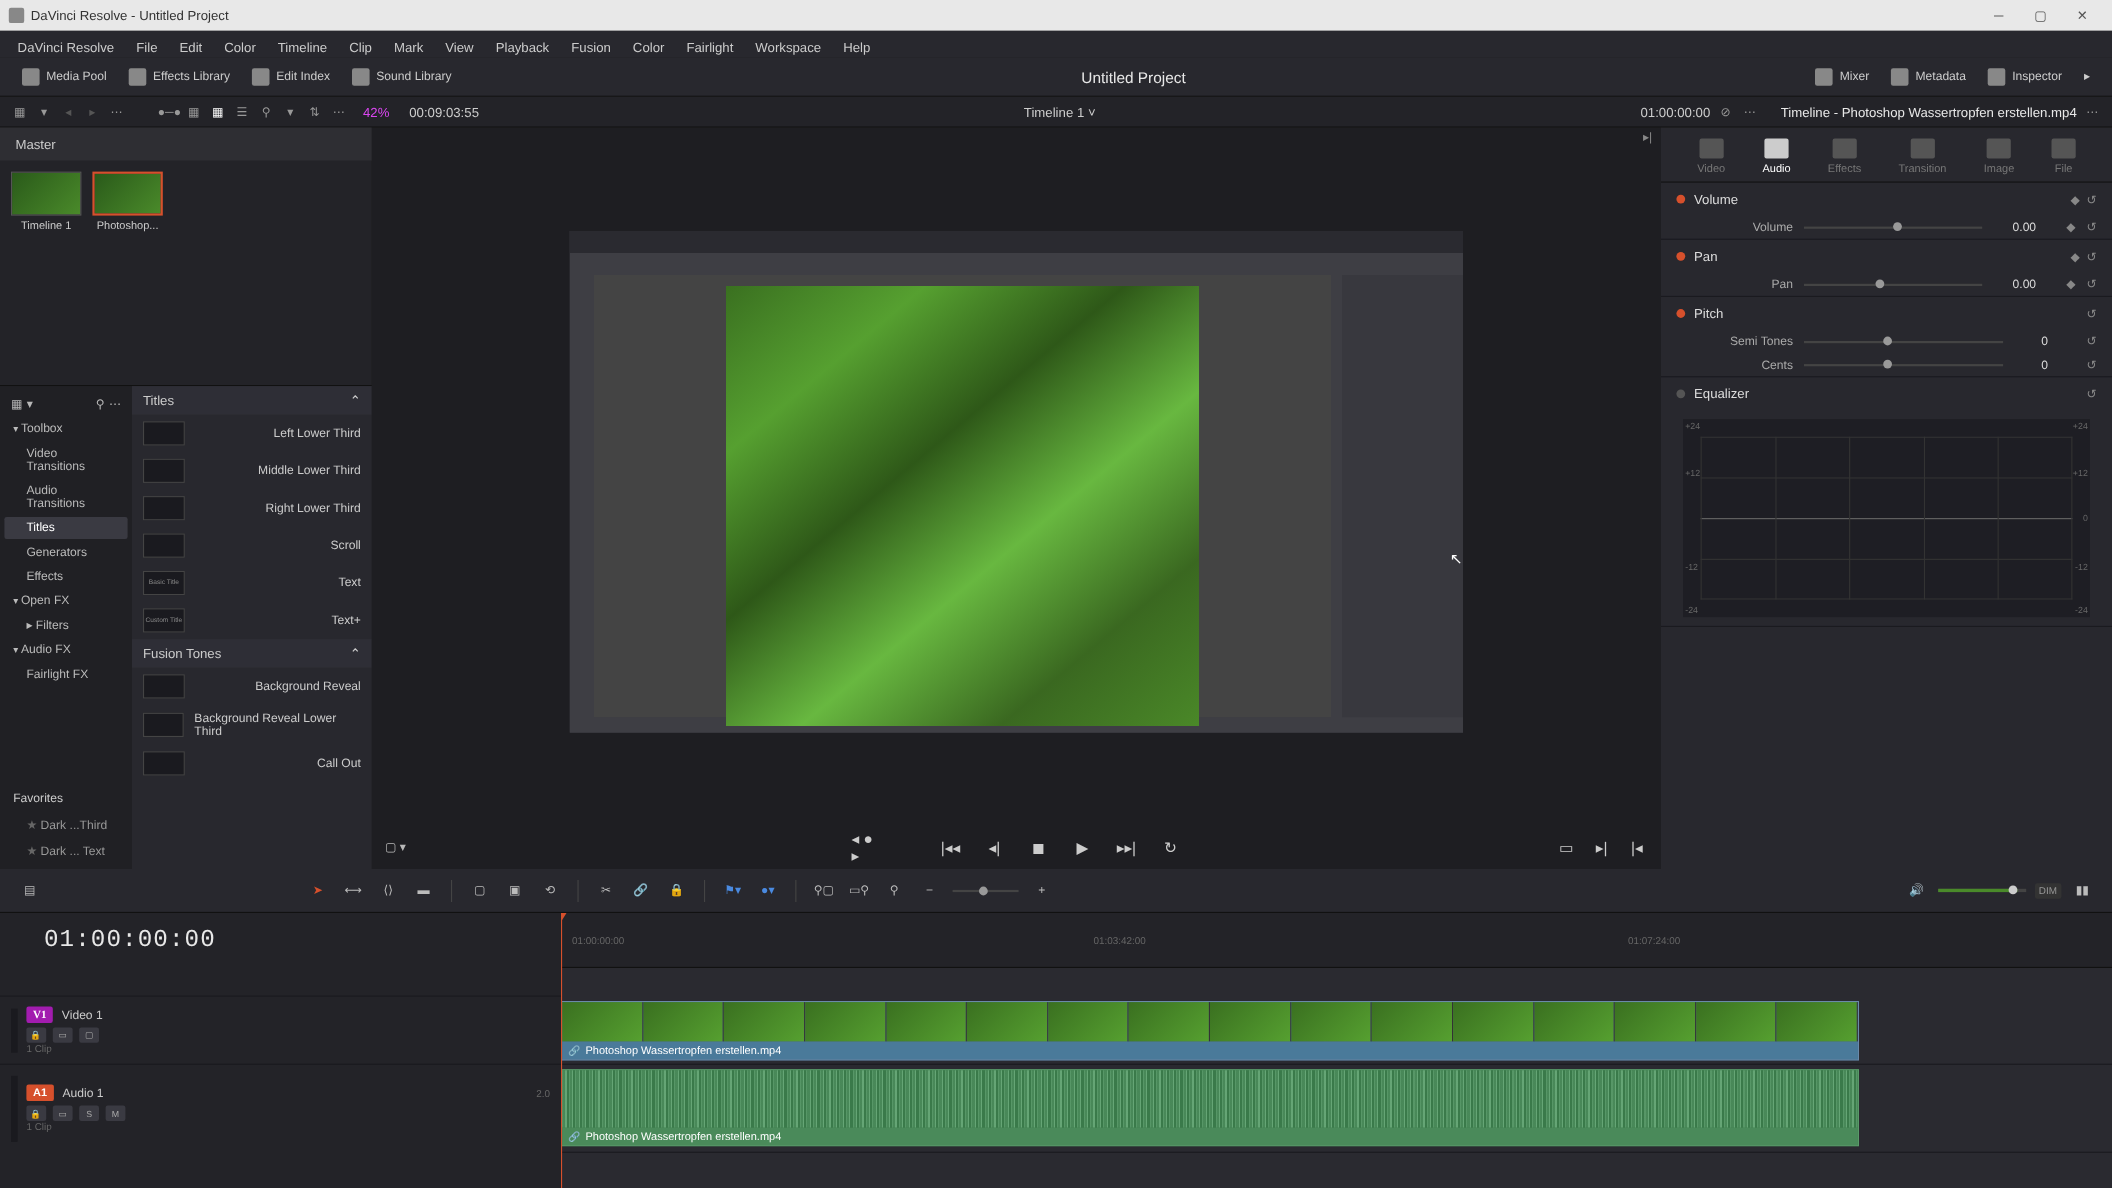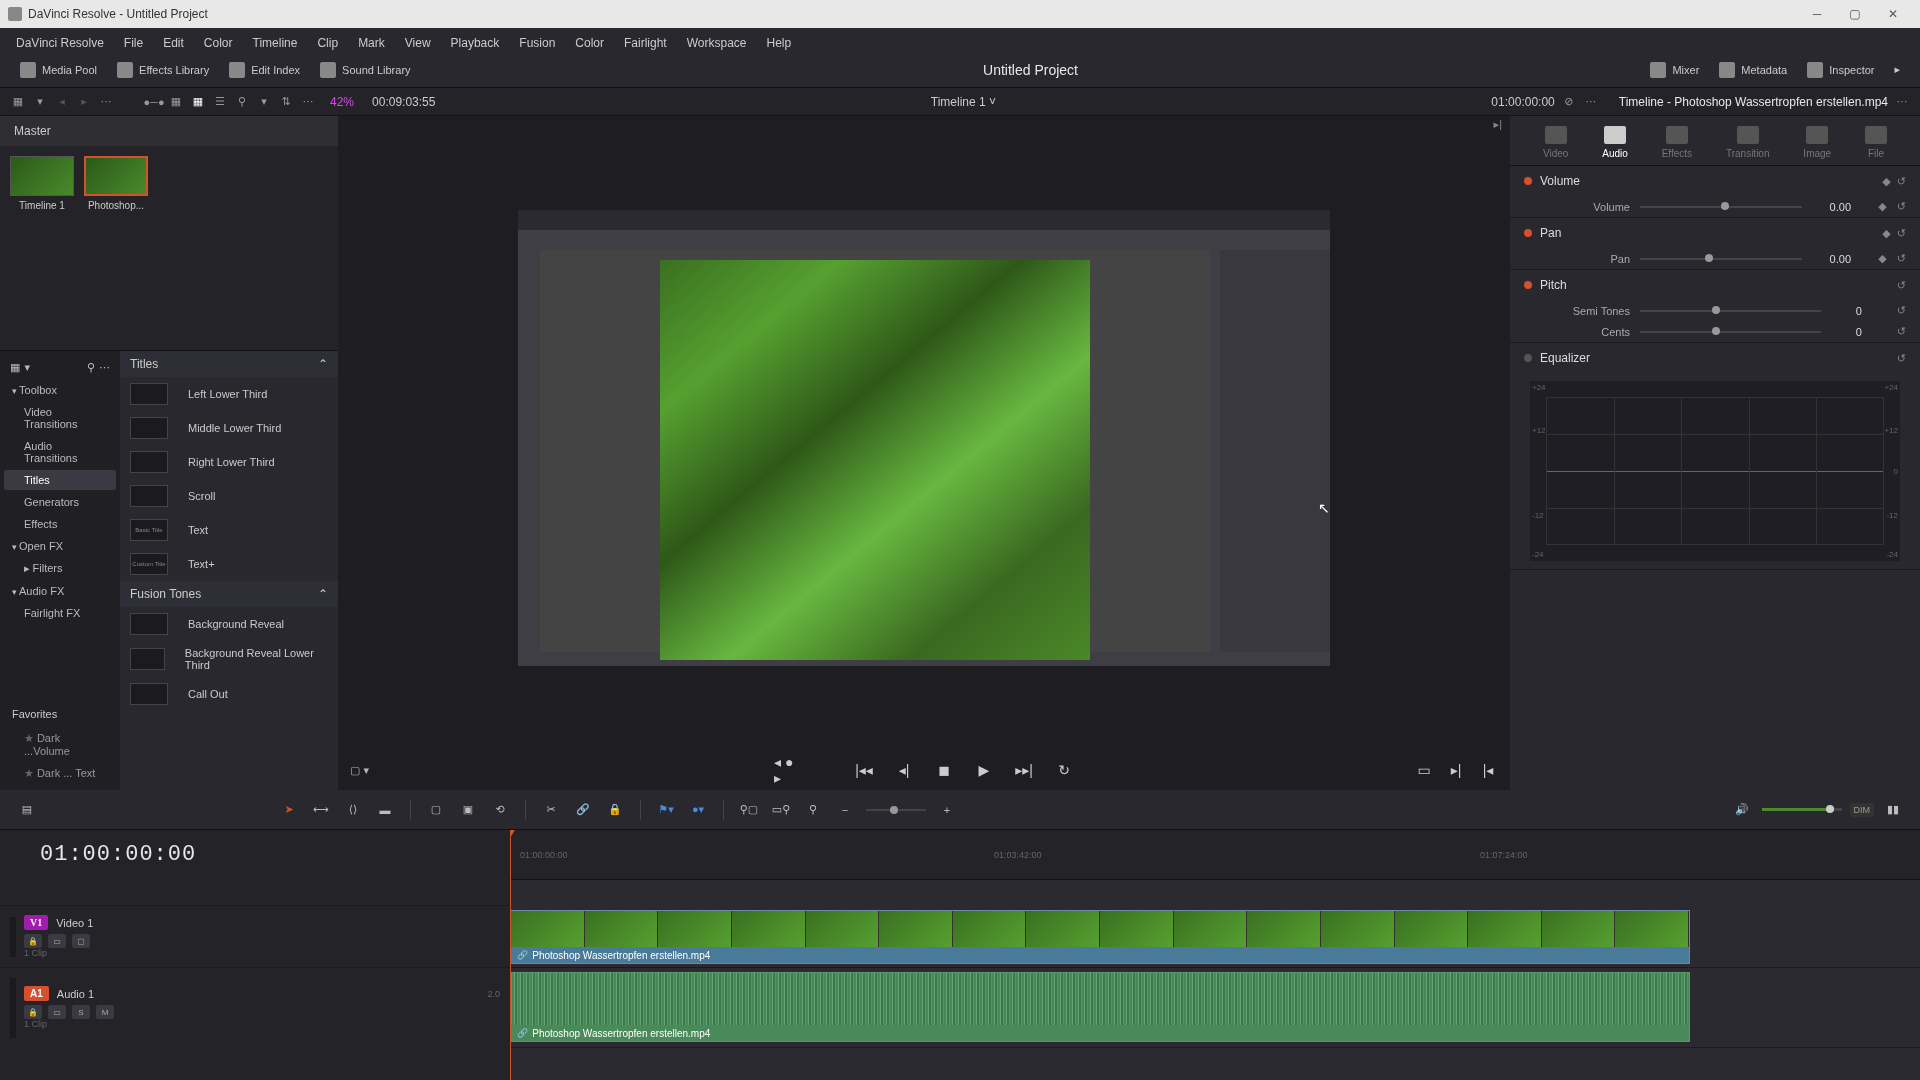--- a/index.html
+++ b/index.html
@@ -51,21 +51,21 @@
 .effects-tree .tree-item { padding: 4px 8px; font-size: 11px; color: #bbb; cursor: pointer; }
 .effects-tree .tree-item.expand::before { content: '▾ '; font-size: 9px; }
 .effects-tree .tree-item.child { padding-left: 20px; }
 .effects-tree .tree-item.selected { background: #3a3a42; color: #fff; border-radius: 2px; }
 .effects-tree .favorites-hdr { padding: 6px 8px; font-size: 11px; color: #ccc; margin-top: auto; }
 .effects-tree .fav-item { padding: 4px 8px 4px 20px; font-size: 11px; color: #999; }
 .effects-tree .fav-item::before { content: '★ '; color: #666; }
 
 .effects-list { flex: 1; background: #28282e; overflow-y: auto; }
 .effects-list .section-hdr { padding: 6px 10px; background: #2e2e36; color: #ccc; font-size: 12px; display: flex; justify-content: space-between; }
-.effects-list .effect-row { display: flex; align-items: center; gap: 20px; padding: 6px 10px; cursor: pointer; }
+.effects-list .effect-row { display: flex; align-items: center; gap: 10px; padding: 6px 10px; cursor: pointer; justify-content: space-between; }
 .effects-list .effect-row .ethumb { width: 38px; height: 22px; background: #1a1a1f; border: 1px solid #444; display: flex; align-items: center; justify-content: center; font-size: 6px; color: #888; }
 .effects-list .effect-row .elabel { font-size: 11px; color: #ccc; }
 
 
 .viewer-col { flex: 1; background: #1e1e22; display: flex; flex-direction: column; }
 .viewer { flex: 1; display: flex; align-items: center; justify-content: center; position: relative; }
 .viewer .frame { width: 812px; height: 456px; background: #3a3a40; position: relative; }
 .viewer .ps-ui { position: absolute; inset: 0; background: #3e3e44; }
 .viewer .ps-top { height: 20px; background: #2a2a30; }
 .viewer .ps-body { position: absolute; top: 40px; left: 22px; right: 120px; bottom: 14px; background: #444; }
@@ -264,21 +264,21 @@
         <div class="tree-item child">Video Transitions</div>
         <div class="tree-item child">Audio Transitions</div>
         <div class="tree-item child selected">Titles</div>
         <div class="tree-item child">Generators</div>
         <div class="tree-item child">Effects</div>
         <div class="tree-item expand">Open FX</div>
         <div class="tree-item child">▸ <span>Filters</span></div>
         <div class="tree-item expand">Audio FX</div>
         <div class="tree-item child">Fairlight FX</div>
         <div class="favorites-hdr">Favorites</div>
-        <div class="fav-item">Dark ...Volume</div>
+        <div class="fav-item">Dark ...Third</div>
         <div class="fav-item">Dark ... Text</div>
       </div>
       <div class="effects-list">
         <div class="section-hdr">
             <span>Titles</span>
             <span>⌃</span>
           </div>
         <div class="effect-row">
             <div class="ethumb"></div>
             <div class="elabel">Left Lower Third</div>

